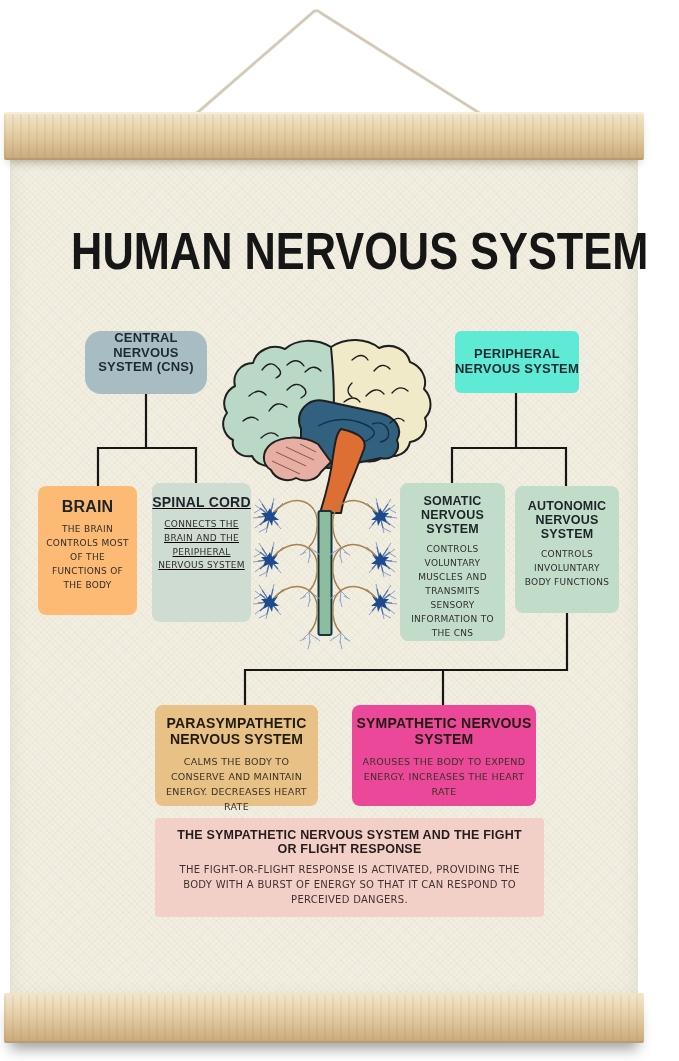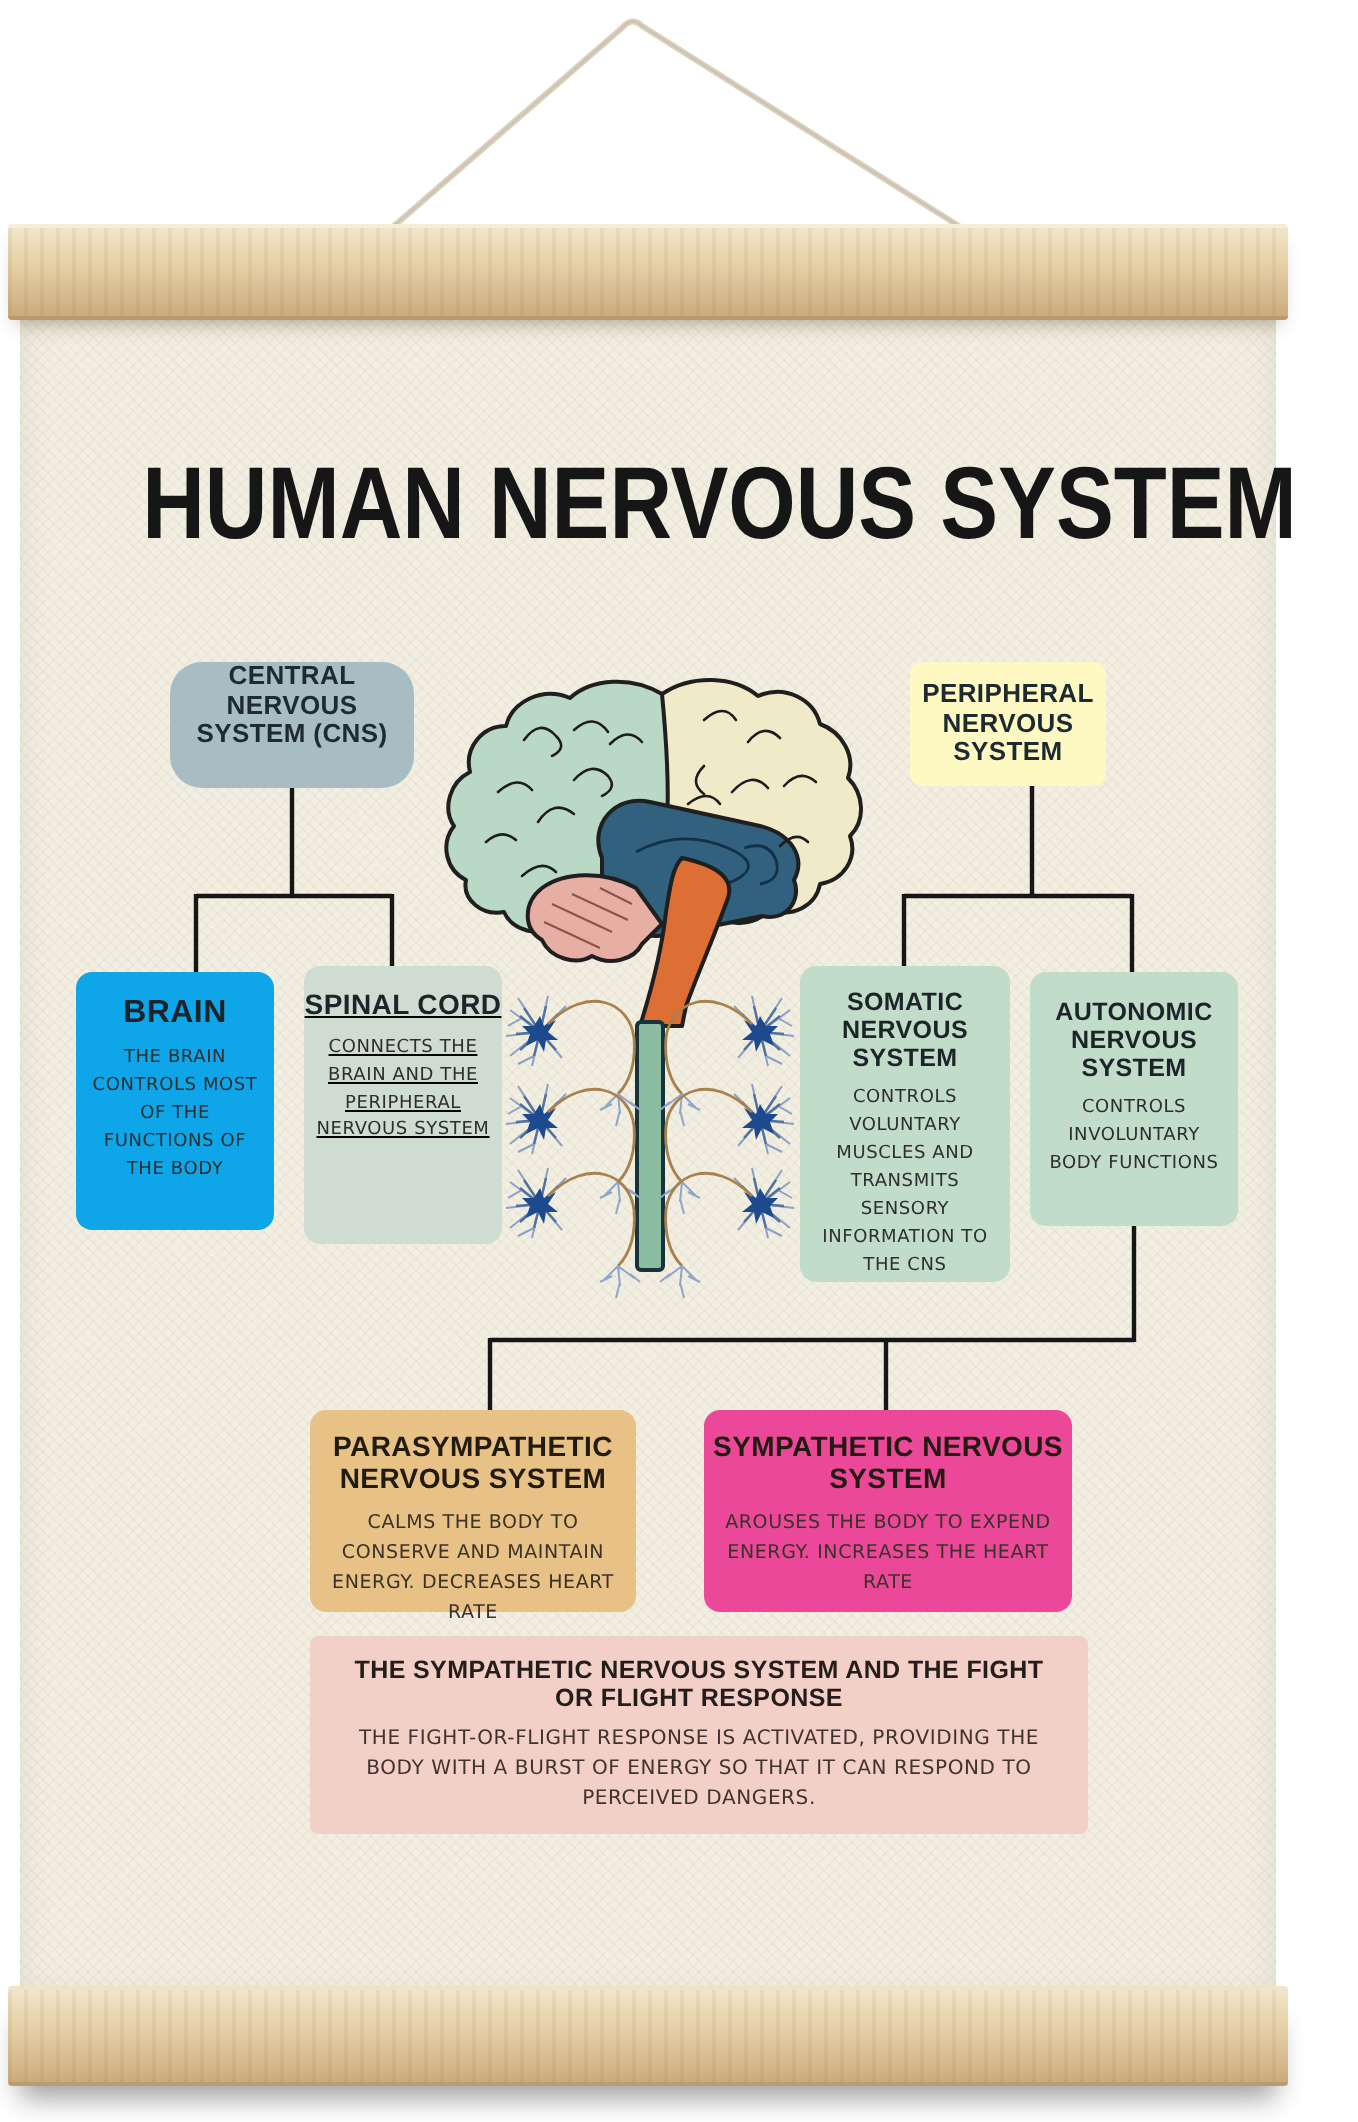--- a/index.html
+++ b/index.html
@@ -28,24 +28,24 @@
   .content{position:absolute;inset:0;z-index:3;}
   .diagram-svg{position:absolute;left:0;top:0;}
   .title{position:absolute;left:24px;top:222px;width:628px;text-align:center;
          font-size:51px;font-weight:800;color:#161616;letter-spacing:0;
          transform:scaleX(.85);transform-origin:50% 50%;white-space:nowrap;}
   .box{position:absolute;box-sizing:border-box;text-align:center;}
   .box .hd{font-weight:bold;color:#1c2429;line-height:1.12;letter-spacing:.2px;}
   .box .bd{font-family:"DejaVu Sans",sans-serif;color:#2e2e2e;letter-spacing:.3px;line-height:1.55;}
   .box-cns{left:85px;top:331px;width:122px;height:63px;background:#a7bdc3;border-radius:16px;
            display:flex;align-items:flex-start;justify-content:center;}
-  .box-pns{left:455px;top:331px;width:98px;height:62px;background:#fef9c3;border-radius:6px;
+  .box-pns{left:455px;top:331px;width:124px;height:62px;background:#5eead4;border-radius:6px;
            display:flex;align-items:center;justify-content:center;}
   .box-cns .hd,.box-pns .hd{font-size:13px;color:#1d2a30;}
-  .box-brain{left:38px;top:486px;width:99px;height:129px;background:#0ea5e9;border-radius:8px;padding-top:12px;}
+  .box-brain{left:38px;top:486px;width:99px;height:129px;background:#fdba74;border-radius:8px;padding-top:12px;}
   .box-spinal{left:152px;top:483px;width:99px;height:139px;background:#cfdcd2;border-radius:8px;padding-top:12px;text-decoration:underline;}
   .box-somatic{left:400px;top:483px;width:105px;height:158px;background:#c2dcca;border-radius:8px;padding-top:11px;}
   .box-autonomic{left:515px;top:486px;width:104px;height:127px;background:#c2dcca;border-radius:8px;padding-top:13px;}
   .box-brain .hd{font-size:16px;}
   .box-spinal .hd{font-size:14px;}
   .box-somatic .hd,.box-autonomic .hd{font-size:12.5px;}
   .box-brain .bd,.box-spinal .bd,.box-somatic .bd,.box-autonomic .bd{font-size:9px;margin-top:7px;padding:0 5px;}
   .box-para{left:155px;top:705px;width:163px;height:101px;background:#e8c187;border-radius:8px;padding-top:11px;}
   .box-sym{left:352px;top:705px;width:184px;height:101px;background:#ec4899;border-radius:8px;padding-top:11px;}
   .box-para .hd,.box-sym .hd{font-size:14px;color:#211b10;}

